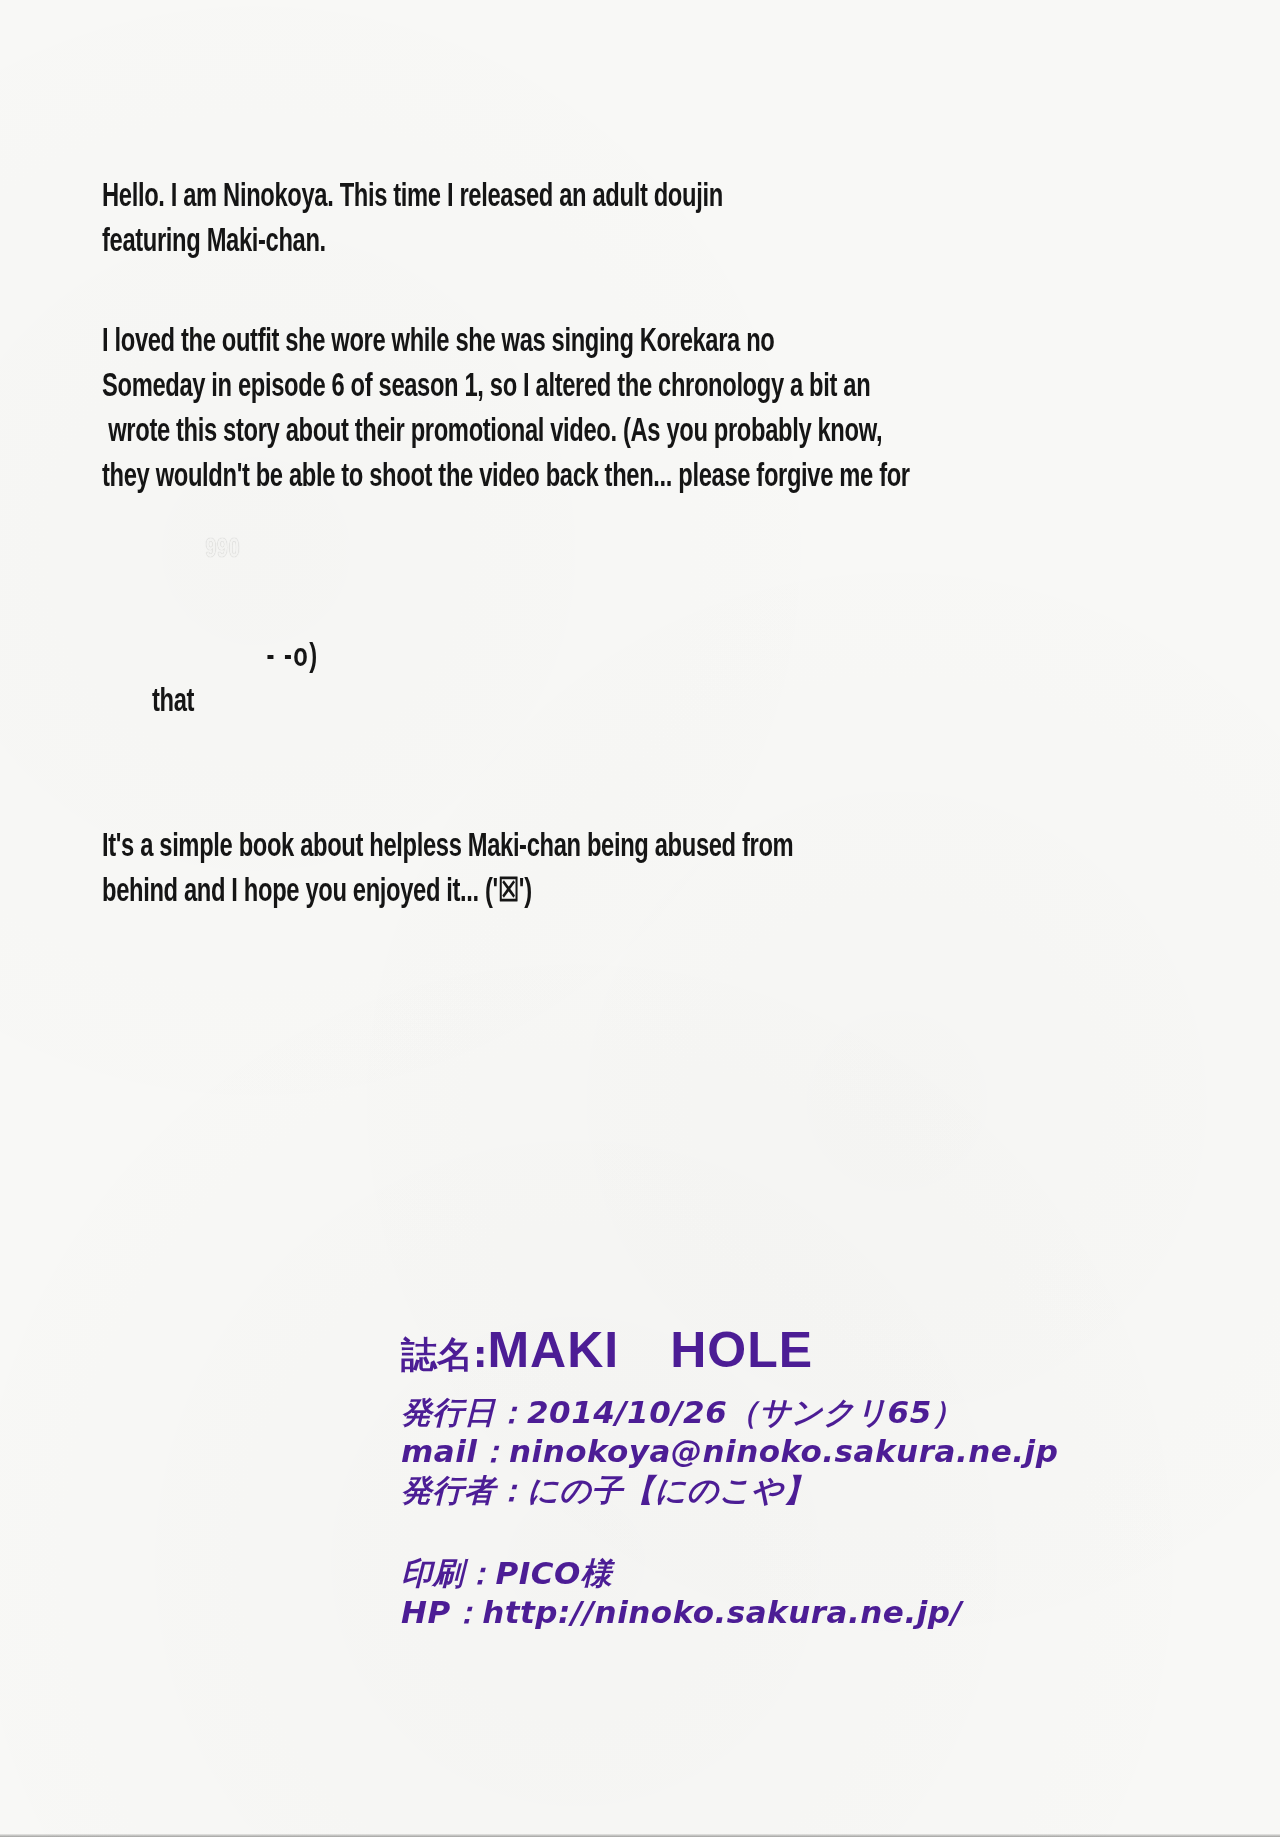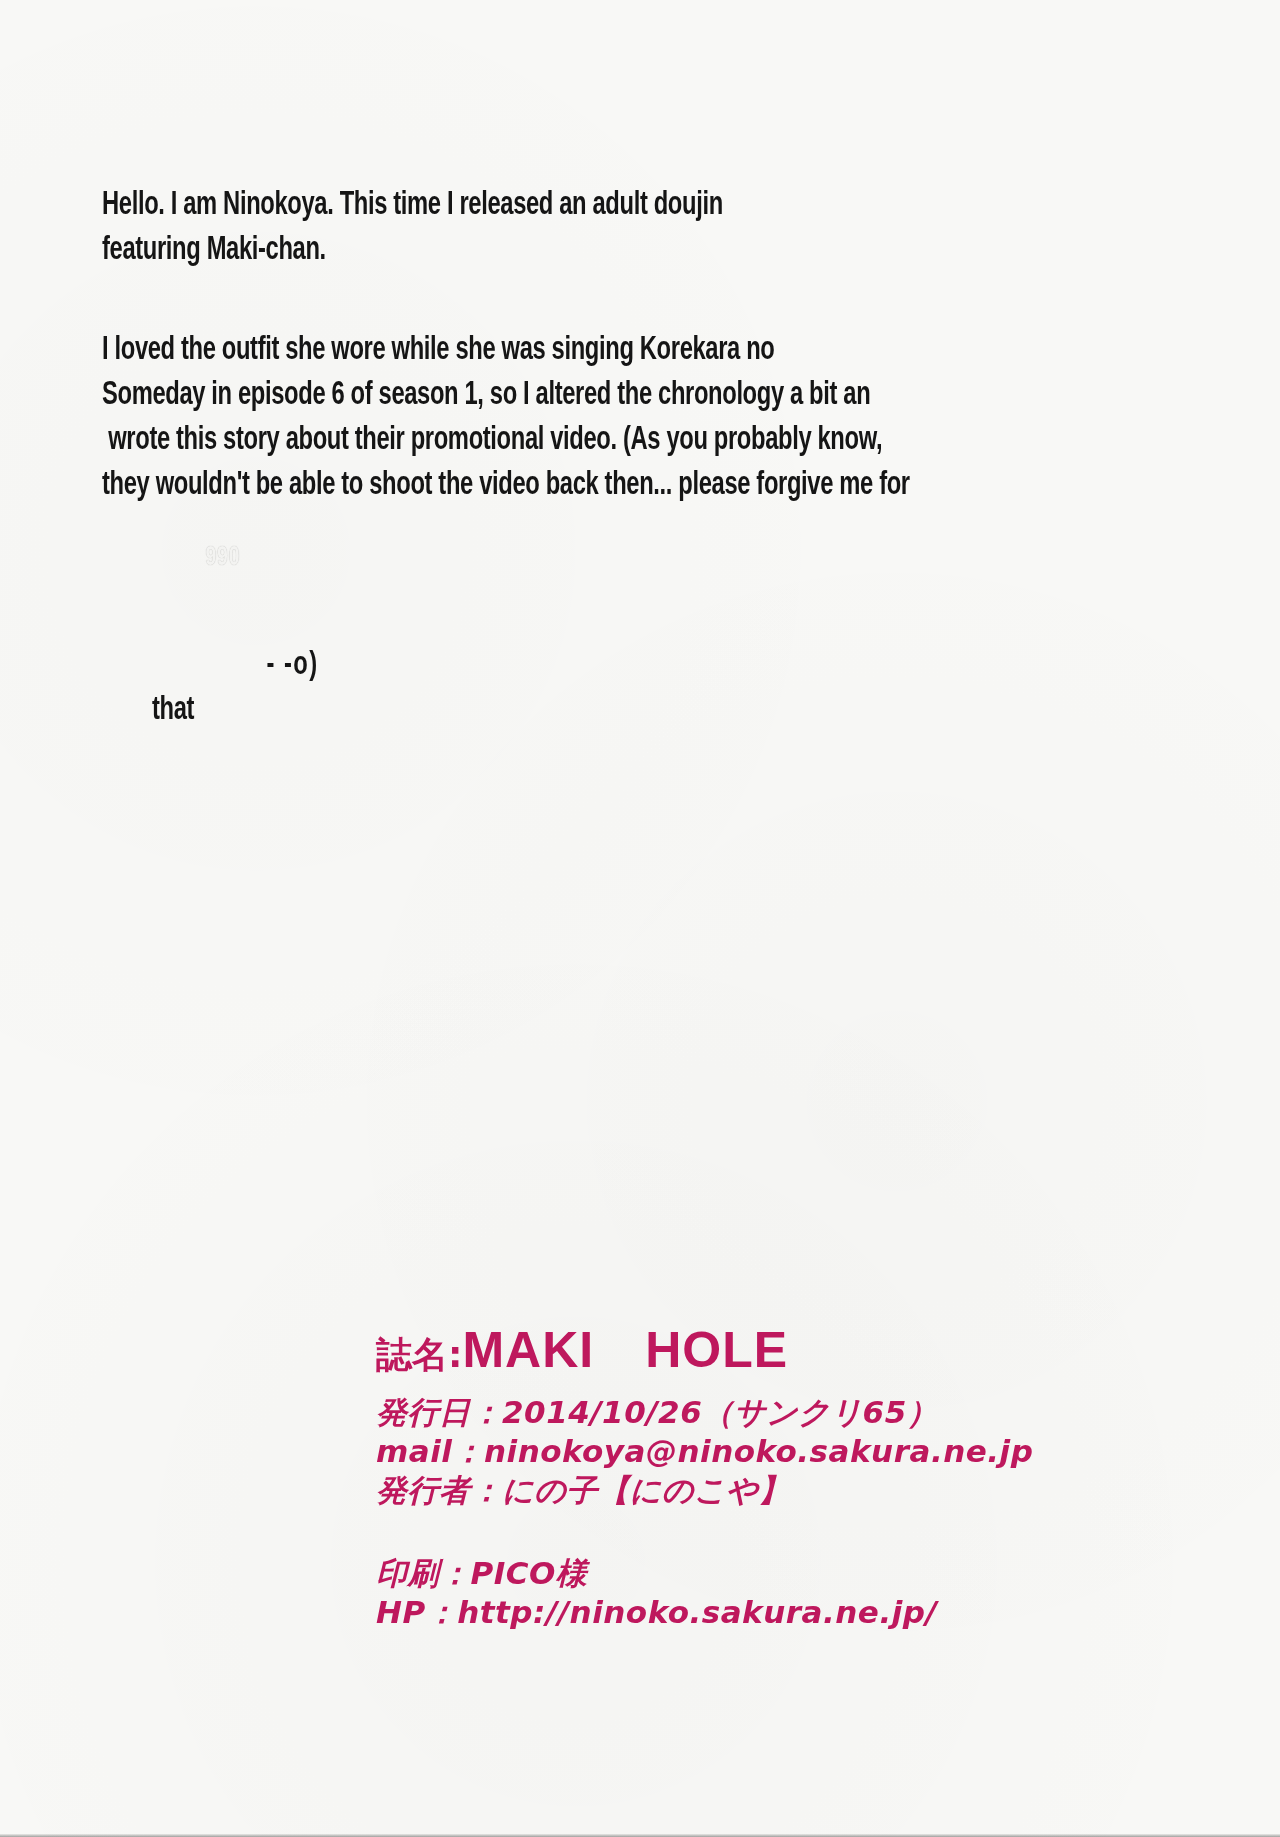--- a/index.html
+++ b/index.html
@@ -27,21 +27,21 @@
       radial-gradient(circle at 20% 30%, rgba(0,0,0,0.012), transparent 40%),
       radial-gradient(circle at 70% 60%, rgba(0,0,0,0.012), transparent 45%),
       radial-gradient(circle at 45% 85%, rgba(0,0,0,0.015), transparent 40%);
     pointer-events: none;
   }
 
   
   .afterword {
     position: absolute;
     left: 102px;
-    top: 180px;
+    top: 172px;
     color: #151515;
     font-weight: 700;
     font-size: 33px;
     letter-spacing: -0.5px;
   }
   .ink-line {
     white-space: pre;
     line-height: 45px;
     transform: scaleX(0.72);
     transform-origin: 0 50%;
@@ -64,23 +64,23 @@
     text-shadow: 0 0 1px #c6c6c4, 0 0 1px #c6c6c4;
     letter-spacing: 1px;
   }
   .kao-dark {
     letter-spacing: 2px;
   }
 
   
   .colophon {
     position: absolute;
-    left: 376px;
+    left: 401px;
     top: 1322px;
-    color: #be185d;
+    color: #4c1d95;
     font-family: "DejaVu Sans", sans-serif;
     font-weight: 700;
   }
   .colophon-title-row {
     display: flex;
     align-items: baseline;
     line-height: 56px;
     margin-bottom: 10px;
   }
   .colophon-title-label {
@@ -136,20 +136,24 @@
       <div class="ink-line">
         <span>that</span><span class="kao">
           <span class="kao-ghost">990</span>
           <span class="kao-dark">- -o)</span>
         </span>
       </div>
     </div>
 
     <div class="para-gap-2"></div>
 
+    <div>
+      <div class="ink-line">It's a simple book about helpless Maki-chan being abused from</div>
+      <div class="ink-line">behind and I hope you enjoyed it... ('☒')</div>
+    </div>
 
   </div>
 
   <div class="colophon">
     <div class="colophon-title-row">
       <span class="colophon-title-label">誌名:</span>
         <span class="colophon-title">MAKI　HOLE</span>
     </div>
     <div class="colophon-line">発行日：2014/10/26（サンクリ65）</div>
     <div class="colophon-line">mail：ninokoya@ninoko.sakura.ne.jp</div>

